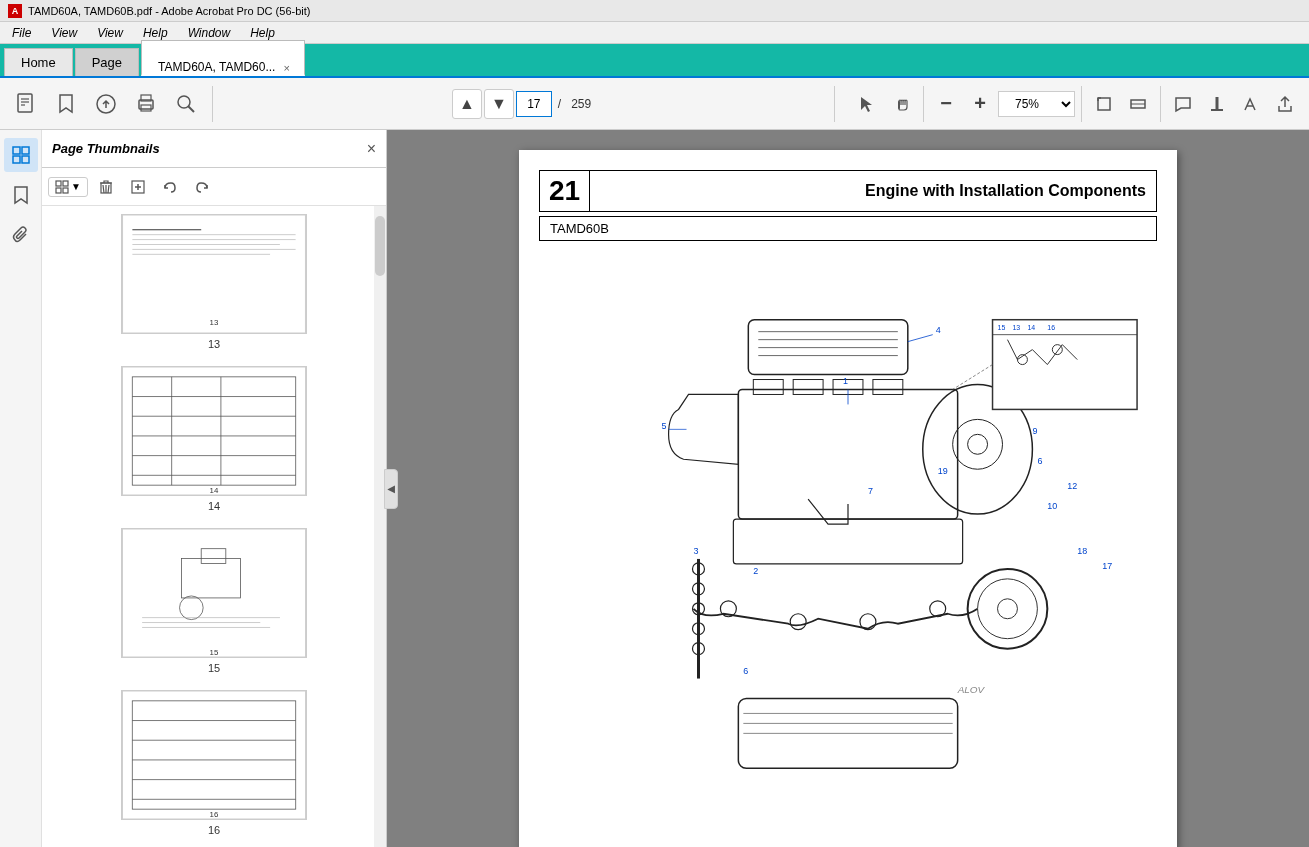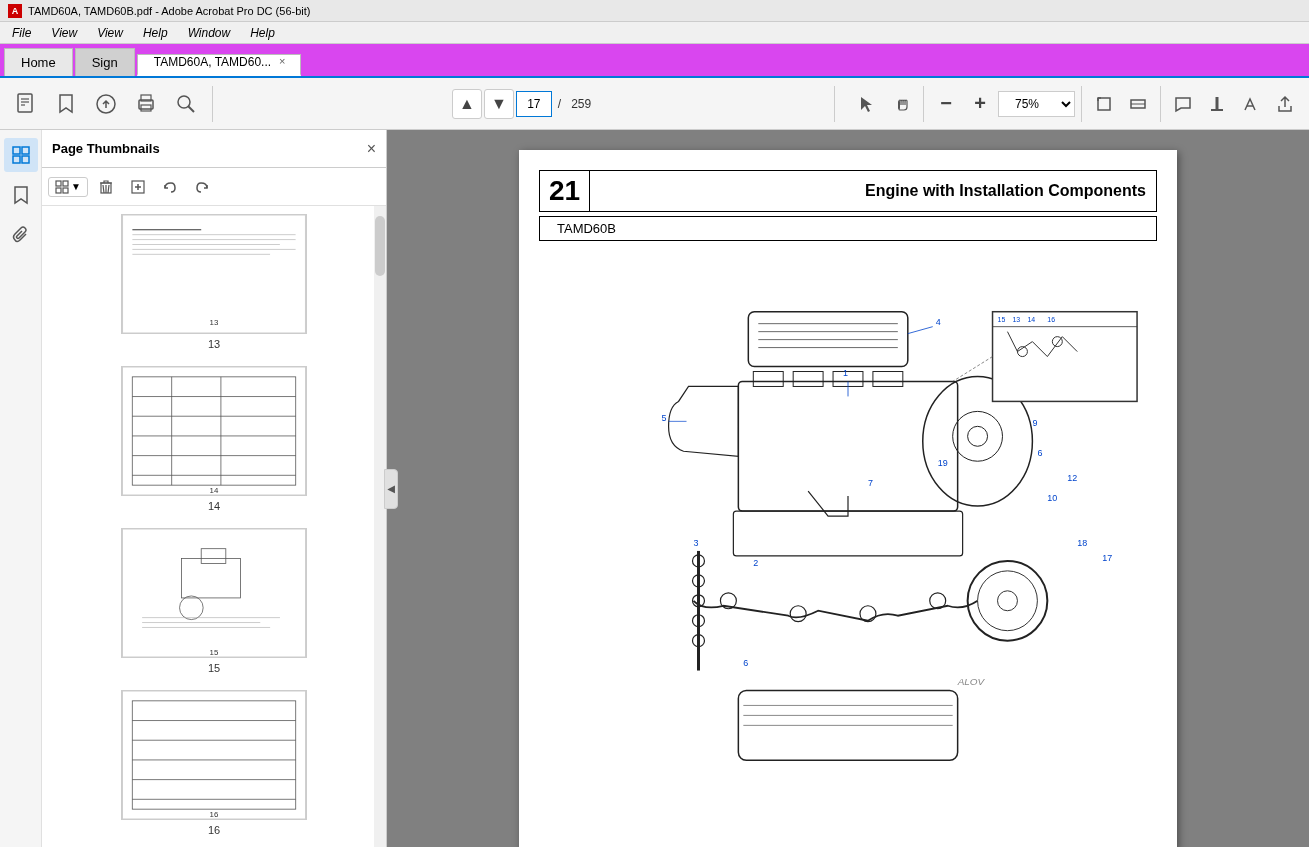--- a/index.html
+++ b/index.html
@@ -40,45 +40,45 @@
     .menu-item {
       padding: 2px 8px;
       font-size: 12px;
       cursor: pointer;
       color: #000;
     }
 
     
     #tab-bar {
       height: 34px;
-      background: #d946ef;
+      background: #14b8a6;
       display: flex;
       align-items: flex-end;
       padding: 0 0 0 4px;
       border-bottom: 2px solid #0078d7;
     }
     .tab-home, .tab-tools {
       height: 28px;
       padding: 0 16px;
       display: flex;
       align-items: center;
       font-size: 13px;
       cursor: pointer;
       background: #d0d0d0;
       border: 1px solid #bbb;
       border-bottom: none;
       margin-right: 2px;
       color: #000;
     }
     .tab-home { background: #e8e8e8; }
     .tab-doc {
-      height: 22px;
+      height: 36px;
       padding: 0 14px 0 16px;
       display: flex;
-      align-items: flex-start;
+      align-items: flex-end;
       font-size: 12px;
       cursor: pointer;
       background: #fff;
       border: 1px solid #bbb;
       border-bottom: 2px solid #fff;
       margin-right: 2px;
       color: #000;
       gap: 8px;
     }
     .tab-doc .close-btn {
@@ -186,20 +186,21 @@
       display: flex;
       align-items: center;
       padding: 0 10px;
       border-bottom: 1px solid #ccc;
       justify-content: space-between;
     }
     #panel-header .title {
       font-size: 13px;
       font-weight: bold;
       color: #000;
+      font-style: italic;
     }
     #panel-toolbar {
       height: 38px;
       display: flex;
       align-items: center;
       padding: 0 6px;
       border-bottom: 1px solid #e0e0e0;
       gap: 4px;
     }
     .panel-tool-btn {
@@ -319,23 +320,23 @@
     }
     .page-title-box {
       flex: 1;
       display: flex; align-items: center; justify-content: flex-end;
       padding: 4px 10px;
       font-size: 16px;
       font-weight: bold;
     }
     .page-sub-box {
       border: 1px solid #000;
-      padding: 4px 17px;
+      padding: 4px 10px;
       font-size: 13px;
-      margin-bottom: 0;
+      margin-bottom: 8px;
     }
 
     
     #engine-diagram {
       width: 100%;
       height: 580px;
       position: relative;
     }
     #engine-diagram svg {
       width: 100%;
@@ -373,21 +374,21 @@
   <span class="menu-item">File</span>
   <span class="menu-item">View</span>
   <span class="menu-item">View</span>
   <span class="menu-item">Help</span>
   <span class="menu-item">Window</span>
   <span class="menu-item">Help</span>
 </div>
 
 <div id="tab-bar">
   <div class="tab-home">Home</div>
-  <div class="tab-tools">Sign</div>
+  <div class="tab-tools">Page</div>
   <div class="tab-doc">
     <span>TAMD60A, TAMD60...</span>
     <span class="close-btn">×</span>
   </div>
 </div>
 
 <div id="toolbar">
   <div class="toolbar-btn">
     <svg width="22" height="22" viewBox="0 0 22 22">
       <rect x="3" y="1" width="14" height="18" rx="1" fill="none" stroke="#555" stroke-width="1.5"></rect>

